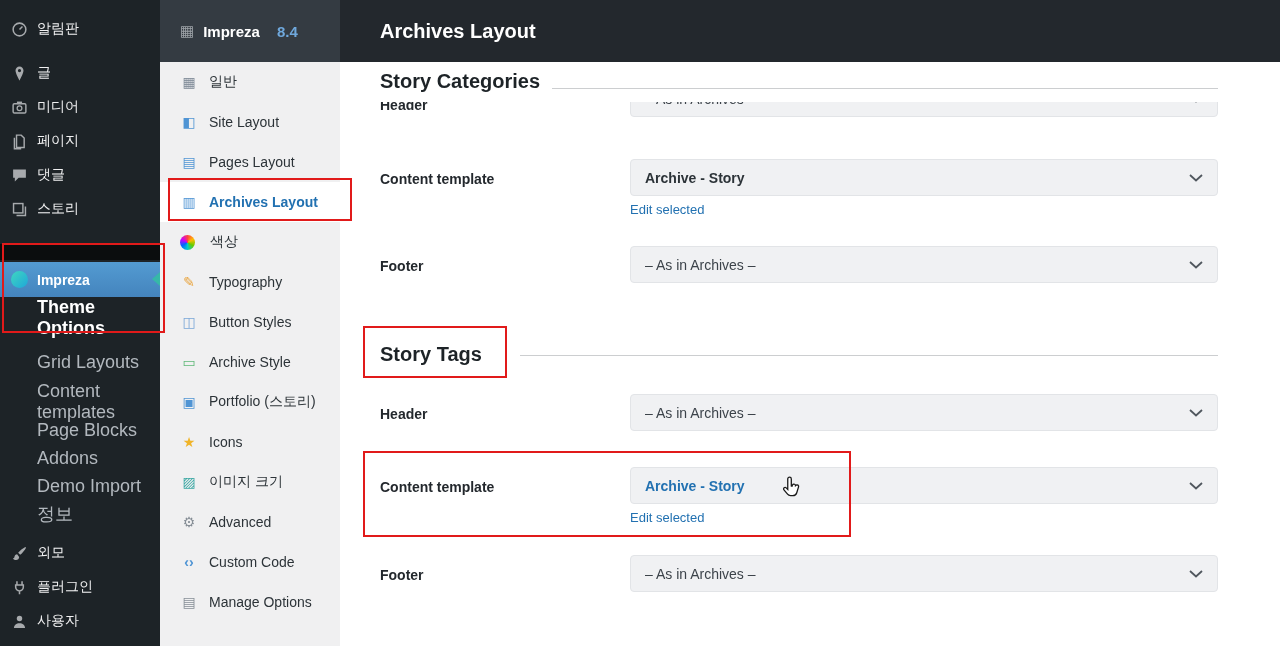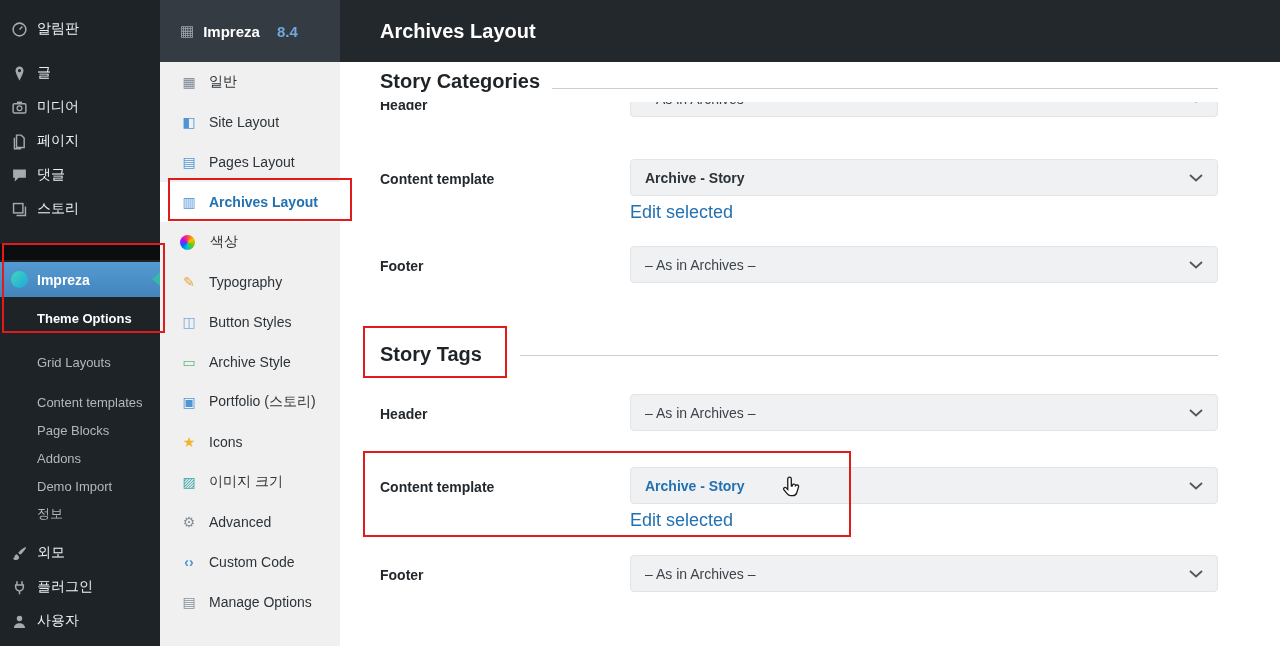--- a/index.html
+++ b/index.html
@@ -12,21 +12,21 @@
     padding-left:11px;box-sizing:border-box;color:#f0f0f1;font-size:14px;cursor:pointer;}
   .menu-item svg{width:17px;height:17px;color:#a7aaad;flex:none;}
   .menu-sep{position:absolute;left:0;width:160px;height:16px;background:#0b0d0e;}
   .impreza-item{position:absolute;left:0;top:262px;width:160px;height:35px;display:flex;align-items:center;gap:9px;
     padding-left:11px;box-sizing:border-box;background:linear-gradient(180deg,#539bd2,#4484bd);color:#fff;
     font-size:14px;font-weight:bold;cursor:pointer;}
   .impreza-logo{width:17px;height:17px;border-radius:50%;background:linear-gradient(135deg,#3fd6c0,#1fa7d9);flex:none;}
   .impreza-arrow{position:absolute;right:0;top:10px;width:0;height:0;border-top:7px solid transparent;
     border-bottom:7px solid transparent;border-right:8px solid #36b8a8;}
   .submenu-item{position:absolute;left:0;width:160px;height:28px;display:flex;align-items:center;
-    padding-left:37px;box-sizing:border-box;font-size:13px;color:#b2b8be;cursor:pointer;text-align:center;}
+    padding-left:37px;box-sizing:border-box;font-size:18px;color:#b2b8be;cursor:pointer;}
   .submenu-item.current{color:#fff;font-weight:bold;}
 
   
   .panel{position:absolute;left:160px;top:0;width:180px;height:646px;background:#f0f0f1;}
   .panel-header{height:62px;background:#343b42;display:flex;align-items:center;gap:9px;padding-left:20px;
     box-sizing:border-box;color:#fff;font-weight:bold;font-size:15px;}
   .panel-header .version{color:#6fa8dc;font-weight:bold;margin-left:8px;}
   .panel-logo{color:#9ea3a8;font-size:15px;}
   .panel-items{position:absolute;left:0;top:62px;width:180px;}
   .panel-item{height:40px;display:flex;align-items:center;gap:11px;padding-left:20px;box-sizing:border-box;
@@ -47,21 +47,21 @@
   .heading-block{position:absolute;left:0;width:940px;background:#fff;z-index:3;}
   .section-title{position:absolute;font-size:20px;font-weight:600;color:#1d2327;}
   .rule{position:absolute;height:1px;background:#ccced0;}
   .field-label{position:absolute;font-size:14px;font-weight:600;color:#23282d;}
   .dropdown{position:absolute;left:290px;width:588px;height:37px;background:#f0f1f3;border:1px solid #e2e4e7;
     border-radius:4px;box-sizing:border-box;display:flex;align-items:center;padding:0 14px;font-size:14px;
     color:#3c434a;cursor:pointer;}
   .dropdown .chev{margin-left:auto;display:flex;align-items:center;}
   .dd-strong{font-weight:bold;color:#2c3338;}
   .dd-blue{font-weight:bold;color:#2271b1;}
-  .edit-link{position:absolute;left:290px;font-size:18px;color:#2271b1;cursor:pointer;}
+  .edit-link{position:absolute;left:290px;font-size:13px;color:#2271b1;cursor:pointer;}
 
   
   .redbox{position:absolute;border:2px solid #e11a1a;box-sizing:border-box;z-index:10;pointer-events:none;}
   .cursor{position:absolute;z-index:11;pointer-events:none;}
 </style>
 </head>
 <body>
 
 <div id="screen">
 

